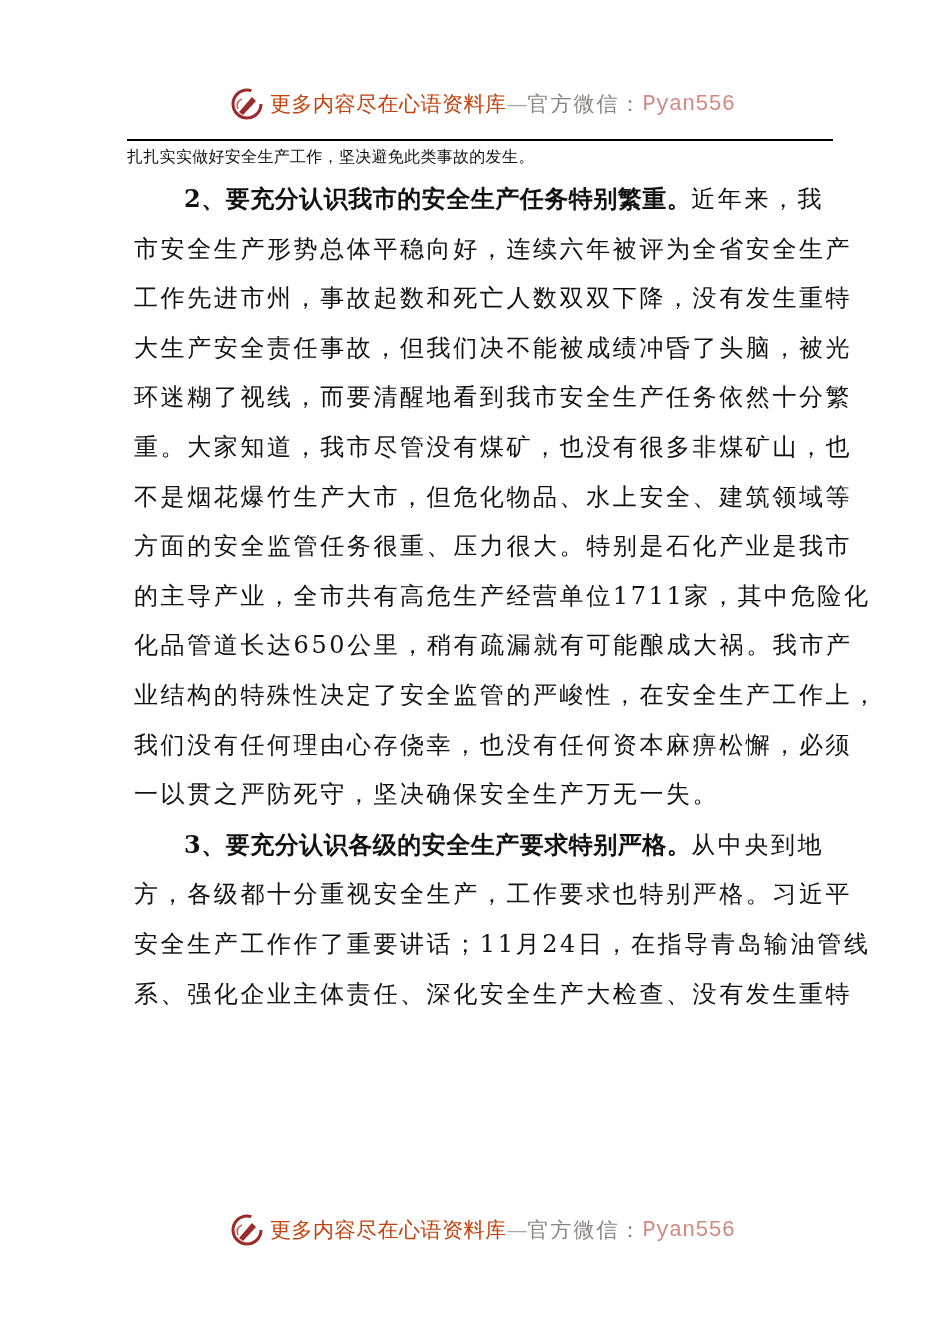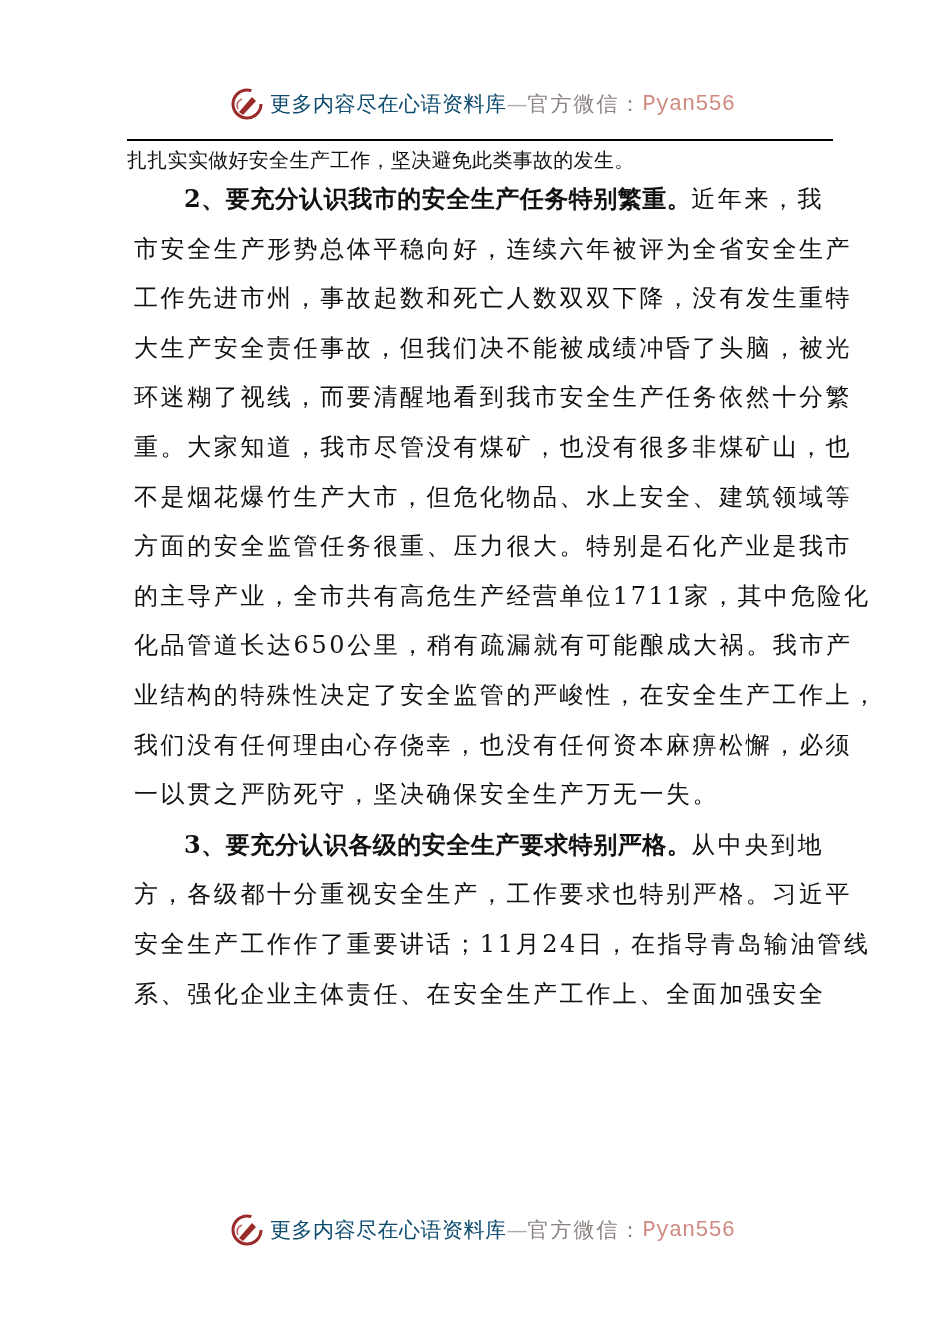--- a/index.html
+++ b/index.html
@@ -4,30 +4,30 @@
   <style>
     html, body { margin: 0; padding: 0; background: #ffffff; }
     body { width: 950px; height: 1344px; position: relative; overflow: hidden; }
     .watermark {
       position: absolute; left: 230px; display: flex; align-items: center;
       height: 36px; white-space: nowrap;
     }
     .watermark.top { top: 86px; }
     .watermark.bottom { top: 1212px; }
     .wm-logo { width: 34px; height: 34px; margin-right: 6px; }
-    .wm-main { font-family: "DejaVu Serif", serif; font-size: 21px; color: #0c4a6e; letter-spacing: 0.5px; }
+    .wm-main { font-family: "DejaVu Serif", serif; font-size: 21px; color: #c2410c; letter-spacing: 0.5px; }
     .wm-dash { font-family: "DejaVu Serif", serif; font-size: 21px; color: #b0a8a6; }
     .wm-sub { font-family: Liberation Serif, serif; font-size: 21px; color: #8a8280; letter-spacing: 2px; }
     .wm-id { font-family: Liberation Mono, monospace; font-size: 22px; color: #d08a82; }
     .header-rule {
       position: absolute; left: 127px; top: 139px; width: 706px; height: 2px; background: #000;
     }
     .lead-line {
       position: absolute; left: 127px; top: 147px;
-      font-family: "DejaVu Serif", serif; font-size: 20px; color: #111; letter-spacing: 0.3px;
+      font-family: "DejaVu Serif", serif; font-size: 16px; color: #111; letter-spacing: 0.3px;
     }
     .body-text {
       position: absolute; left: 134px; top: 174px; width: 704px;
       font-family: "DejaVu Serif", "Liberation Serif", serif;
       font-size: 24px; line-height: 49.6px; color: #111;
       text-align: justify; letter-spacing: 2.6px;
     }
     .body-text .line { display: block; white-space: nowrap; }
     .bold { font-weight: bold; letter-spacing: 0.5px; }
   </style>
@@ -65,21 +65,21 @@
     <span class="line">化品管道长达650公里，稍有疏漏就有可能酿成大祸。我市产</span>
     <span class="line">业结构的特殊性决定了安全监管的严峻性，在安全生产工作上，</span>
     <span class="line">我们没有任何理由心存侥幸，也没有任何资本麻痹松懈，必须</span>
     <span class="line">一以贯之严防死守，坚决确保安全生产万无一失。</span>
   </div>
 
   <div>
     <span class="line" style="padding-left:50px;"><span class="bold">3、要充分认识各级的安全生产要求特别严格。</span><span>从中央到地</span></span>
     <span class="line">方，各级都十分重视安全生产，工作要求也特别严格。习近平</span>
     <span class="line">安全生产工作作了重要讲话；11月24日，在指导青岛输油管线</span>
-    <span class="line">系、强化企业主体责任、在安全生产工作上、全面加强安全</span>
+    <span class="line">系、强化企业主体责任、深化安全生产大检查、没有发生重特</span>
   </div>
 </div>
 
 <div class="watermark bottom">
   <svg class="wm-logo" viewBox="0 0 34 34">
     <circle cx="17" cy="17" r="14" fill="none" stroke="#9b2b2b" stroke-width="3" stroke-dasharray="70 18"></circle>
     <path d="M9 25 L22 10 L26 14 L13 28 Z" fill="#9b2b2b"></path>
     <path d="M8 22 Q5 15 12 12" fill="none" stroke="#c06060" stroke-width="1.5"></path>
   </svg>
   <span class="wm-main">更多内容尽在心语资料库</span>

